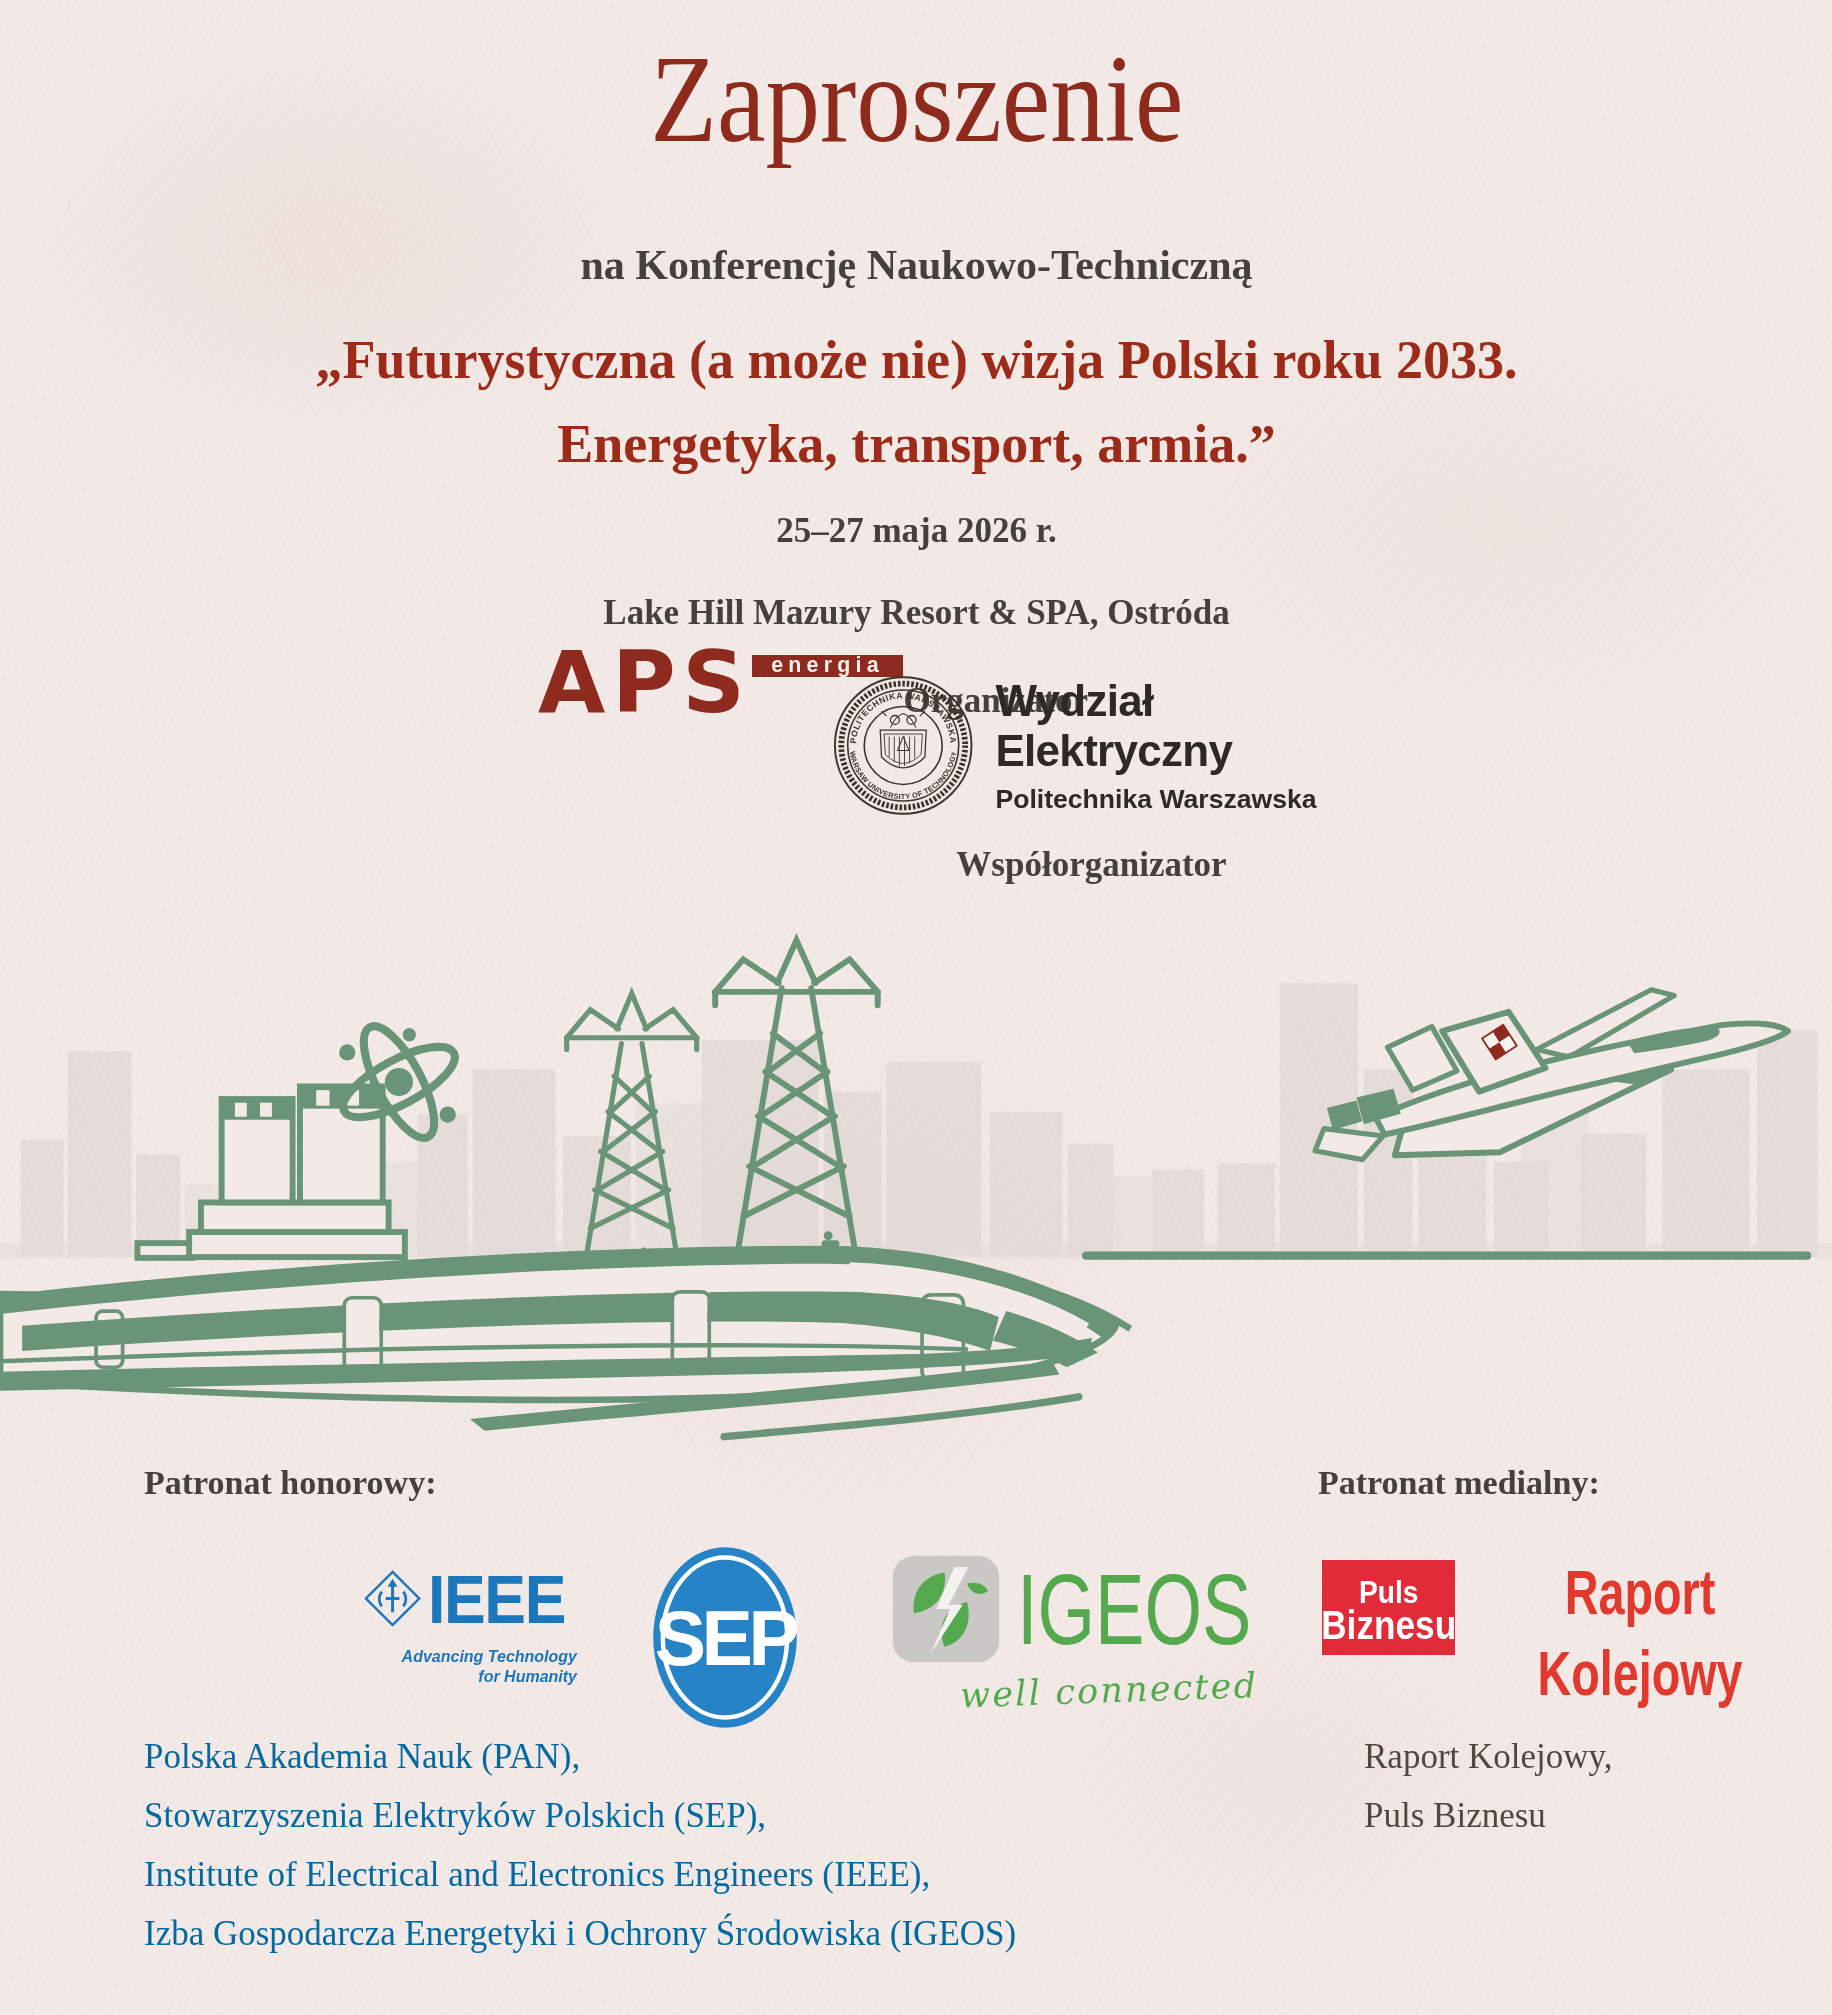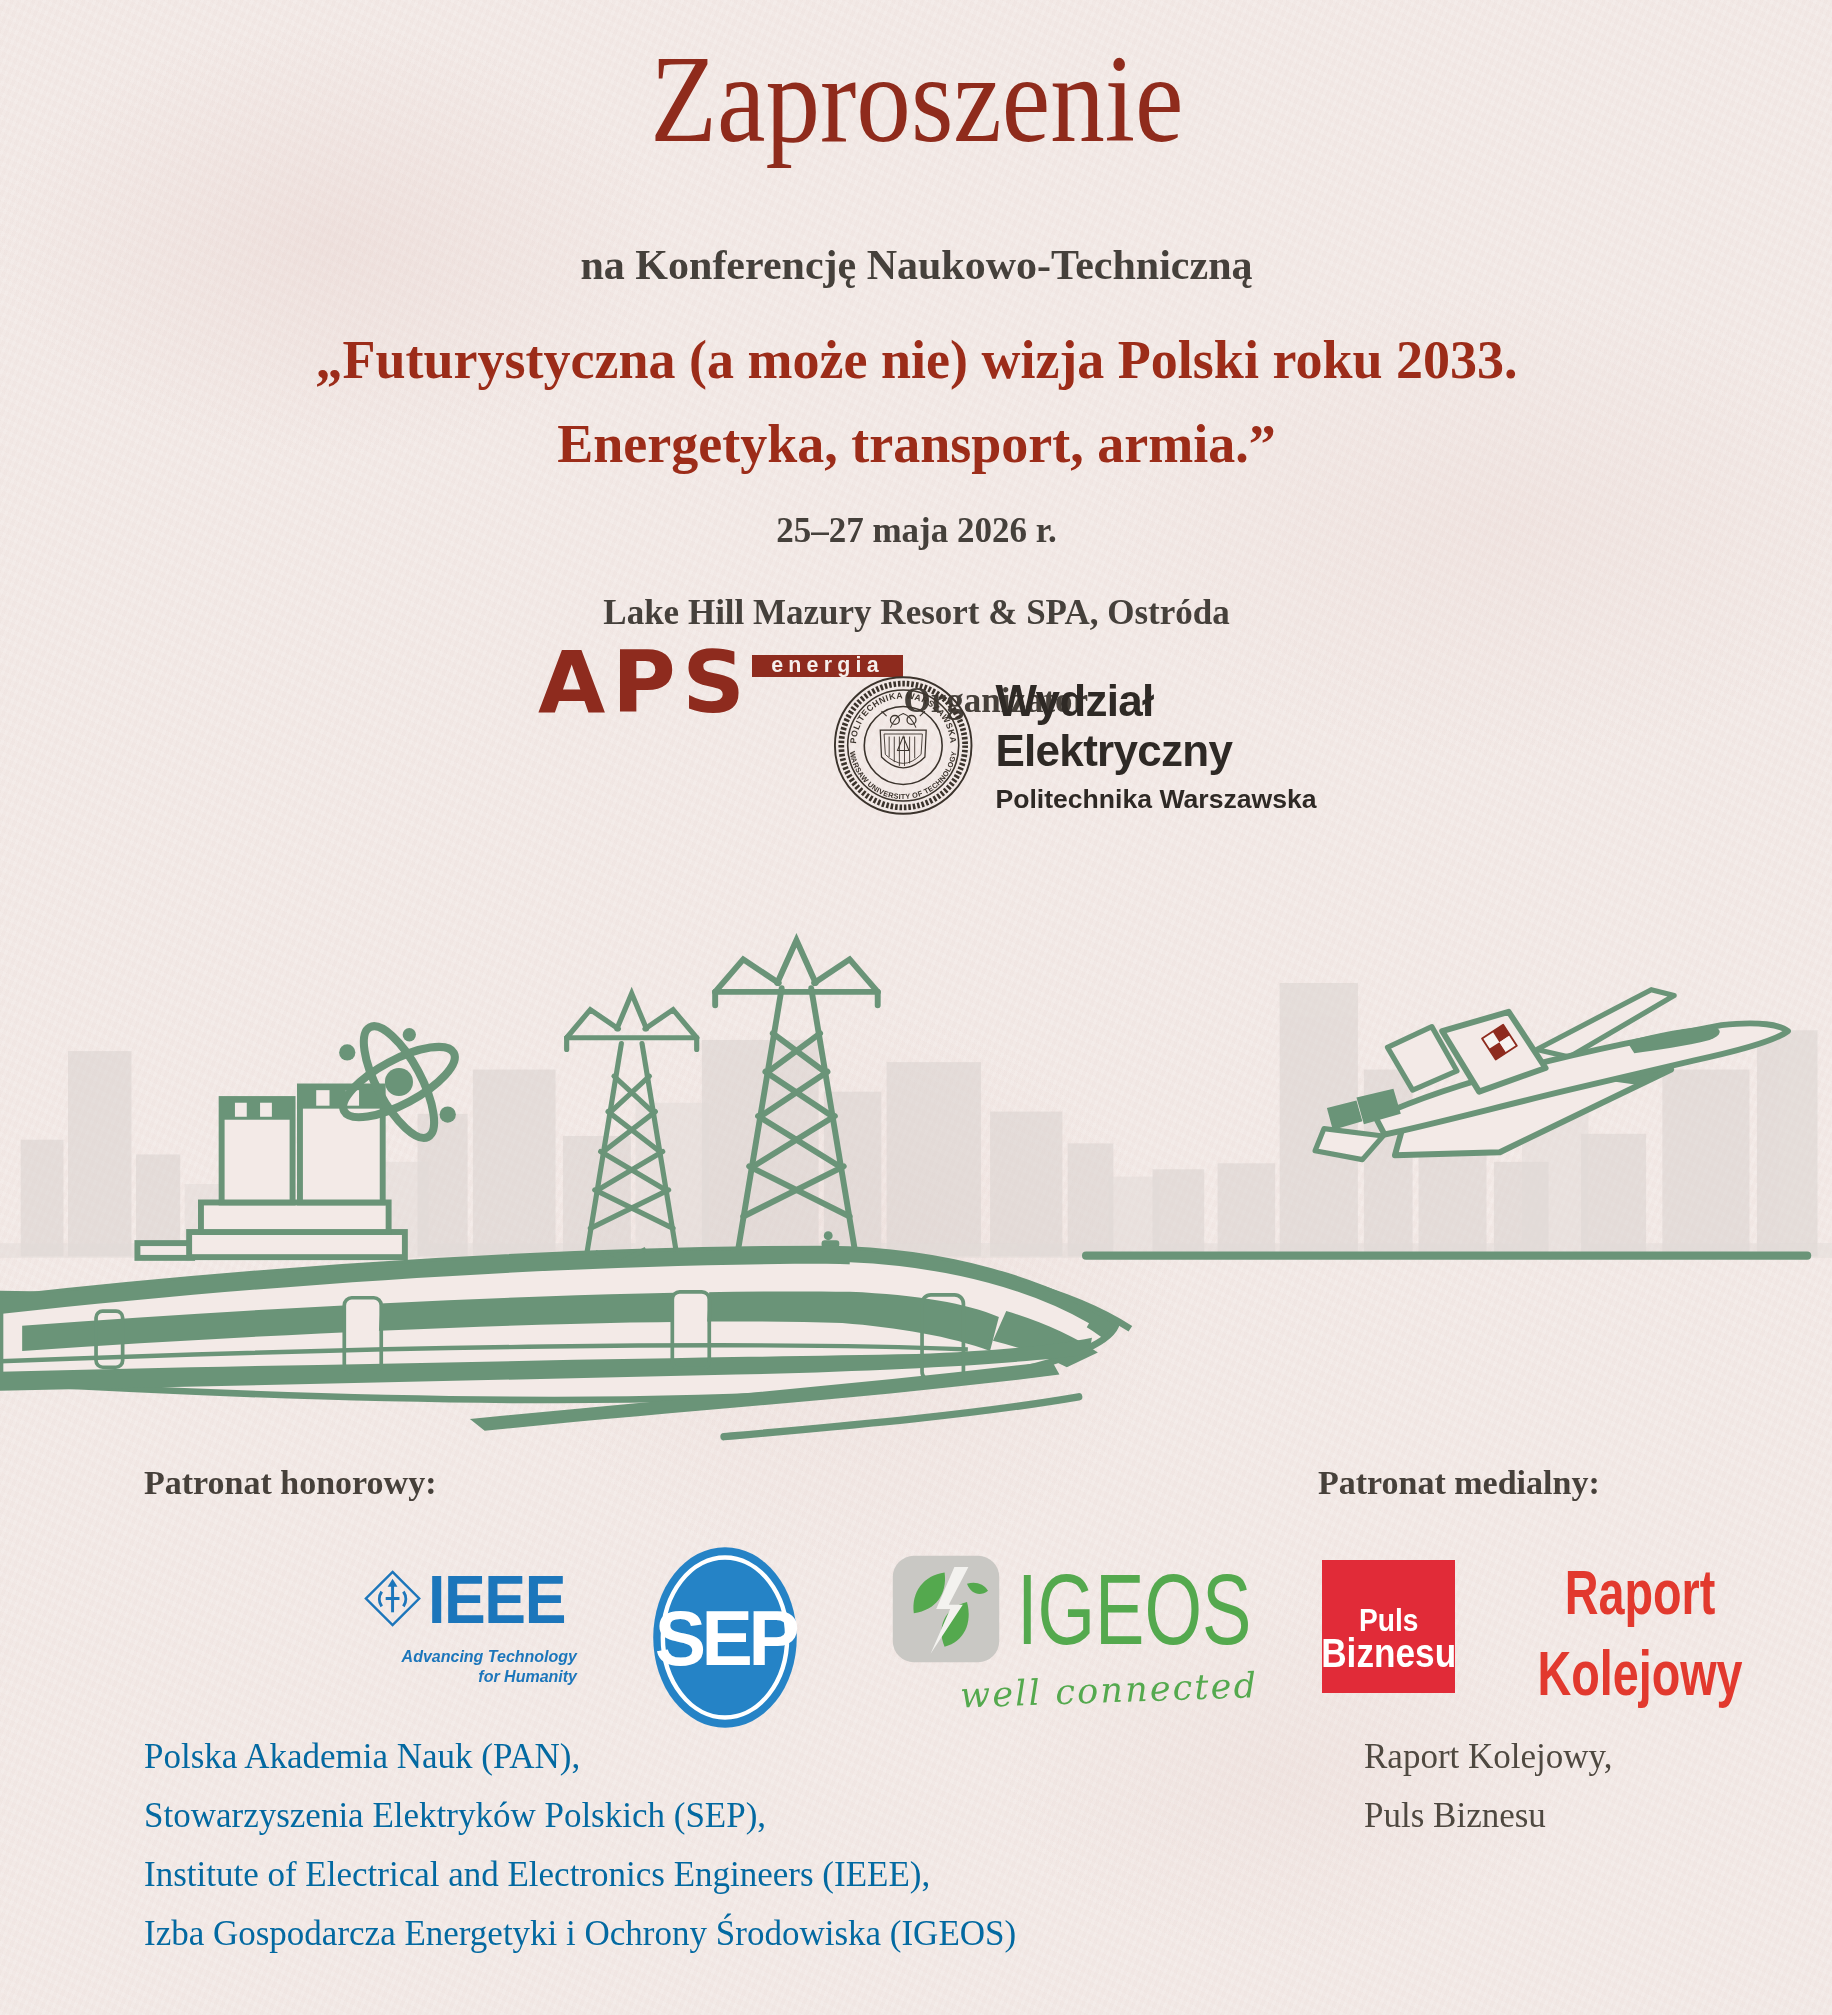--- a/index.html
+++ b/index.html
@@ -70,22 +70,22 @@
   .ieee-name{color:#1c76bb;font-family:"Liberation Sans",sans-serif;font-weight:800;font-size:68px;line-height:1;letter-spacing:-1.5px;transform:scaleX(.92);transform-origin:left;}
   .ieee-tag{margin-top:7.4px;color:#1c76bb;font-family:"Liberation Sans",sans-serif;font-style:italic;font-weight:700;font-size:16px;line-height:1.25;text-align:right;}
 
   .sep-block{position:absolute;left:651px;top:1545px;}
   .igeos-block{position:absolute;left:890px;top:1553px;}
   .igeos-top{display:flex;align-items:center;gap:14.8px;}
   .igeos-name{color:#54a94e;font-family:"Liberation Sans",sans-serif;font-weight:500;font-size:100px;line-height:1;transform:scaleX(.74);transform-origin:left;letter-spacing:0px;}
   .igeos-tag{margin-top:4.4px;margin-left:70px;color:#54a94e;font-family:"DejaVu Serif",serif;font-style:italic;font-size:35px;letter-spacing:2.2px;transform:rotate(-2deg);}
 
   .puls-block{
-    position:absolute;left:1322px;top:1560px;width:133px;height:133px;background:#e12b38;
-    display:flex;flex-direction:column;justify-content:flex-end;align-items:center;padding-bottom:21px;box-sizing:border-box;
+    position:absolute;left:1322px;top:1560px;width:133px;height:95px;background:#e12b38;
+    display:flex;flex-direction:column;justify-content:flex-end;align-items:center;padding-bottom:11px;box-sizing:border-box;
   }
   .puls-l1,.puls-l2{color:#fff;font-family:"Liberation Sans",sans-serif;font-weight:800;line-height:.92;transform:scaleX(.88);}
   .puls-l1{font-size:32px;}
   .puls-l2{font-size:40px;}
 
   .raport-block{
     position:absolute;left:1507px;top:1551px;width:266px;text-align:center;
     color:#e2392e;font-family:"Liberation Sans",sans-serif;font-weight:800;
     font-size:57px;line-height:1.28;transform:scale(.82,1.12);transform-origin:center top;letter-spacing:0;
   }
@@ -147,20 +147,21 @@
           <circle cx="123" cy="70" r="7"></circle>
           <path d="M90,82 q8,-18 20,-22 q12,4 20,22" stroke-width="1.6"></path>
           <path d="M84,64 l-8,-8 M136,64 l8,-8" stroke-width="1.6"></path>
         </g>
       </svg>
       <div class="pw-text">
         <div class="faculty">Wydział Elektryczny</div>
         <div class="university">Politechnika Warszawska</div>
       </div>
     </div>
+    <div class="org-label">Współorganizator</div>
   </div>
 
   <svg class="illustration" width="1833" height="532" viewBox="0 0 2481 720">
 
     <g fill="#d8d1ce" opacity="0.5">
       <rect x="28" y="300" width="58" height="158"></rect>
       <rect x="92" y="180" width="86" height="278"></rect>
       <rect x="184" y="320" width="60" height="138"></rect>
       <rect x="565" y="265" width="68" height="193"></rect>
       <rect x="640" y="205" width="112" height="253"></rect>

